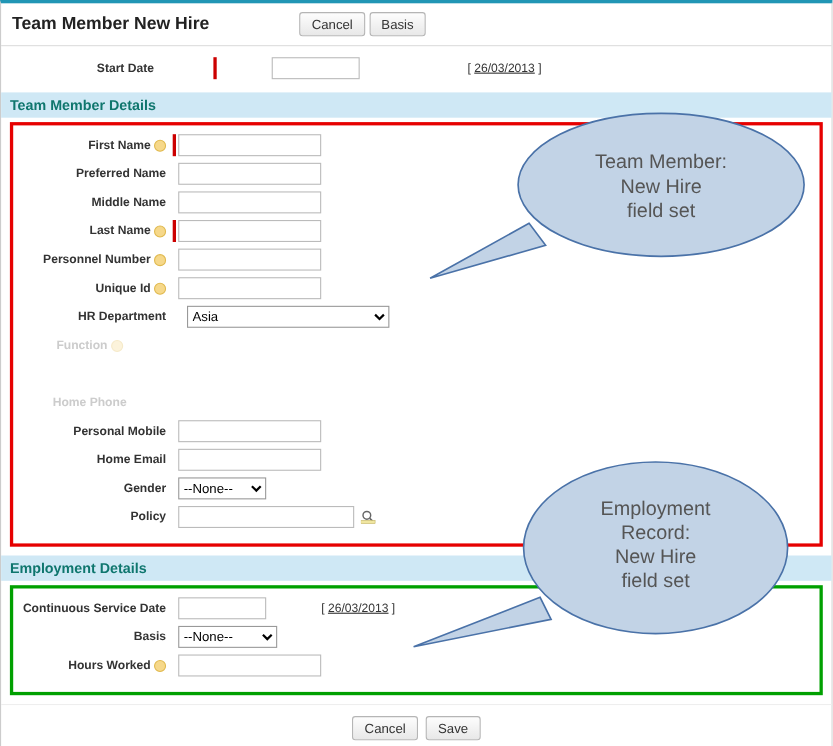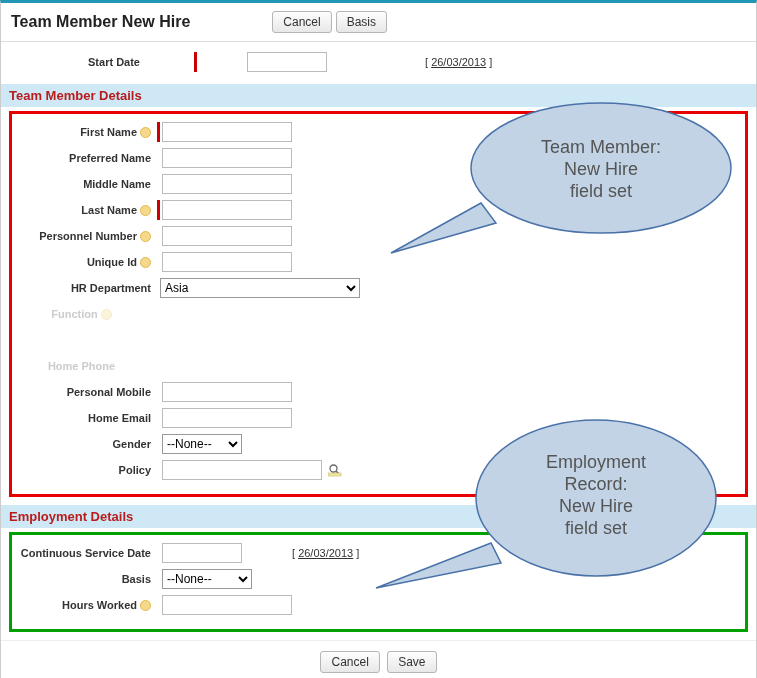--- a/index.html
+++ b/index.html
@@ -35,21 +35,21 @@
     border: 1px solid #b5b5b5;
     border-radius: 3px;
     color: #333;
     font-size: 12px;
     padding: 3px 10px;
     cursor: pointer;
     margin: 0 2px;
   }
   .section-header {
     background: #cfe8f5;
-    color: #b91c1c;
+    color: #0f766e;
     font-weight: bold;
     font-size: 13px;
     padding: 4px 8px;
     margin-top: 8px;
   }
   .form-row {
     display: flex;
     align-items: center;
     min-height: 24px;
     margin: 2px 0;
@@ -194,21 +194,21 @@
       <input class="text-input" style="margin-left: 5px;" value="">
     </div>
 
     <div class="form-row">
       <div class="form-label"><span>Unique Id</span><span class="help-dot"></span></div>
       <input class="text-input" style="margin-left: 5px;" value="">
     </div>
 
     <div class="form-row">
       <div class="form-label">HR Department</div>
-      <select class="select-input" style="width:200px;margin-left:3px">
+      <select class="select-input" style="width:184px;margin-left:13px">
         <option>Asia</option>
       </select>
     </div>
 
     <div class="form-row">
       <div class="form-label muted"><span>Function</span><span class="help-dot" style="opacity:.3"></span></div>
     </div>
 
     <div class="form-row" style="height:18px"></div>
 

